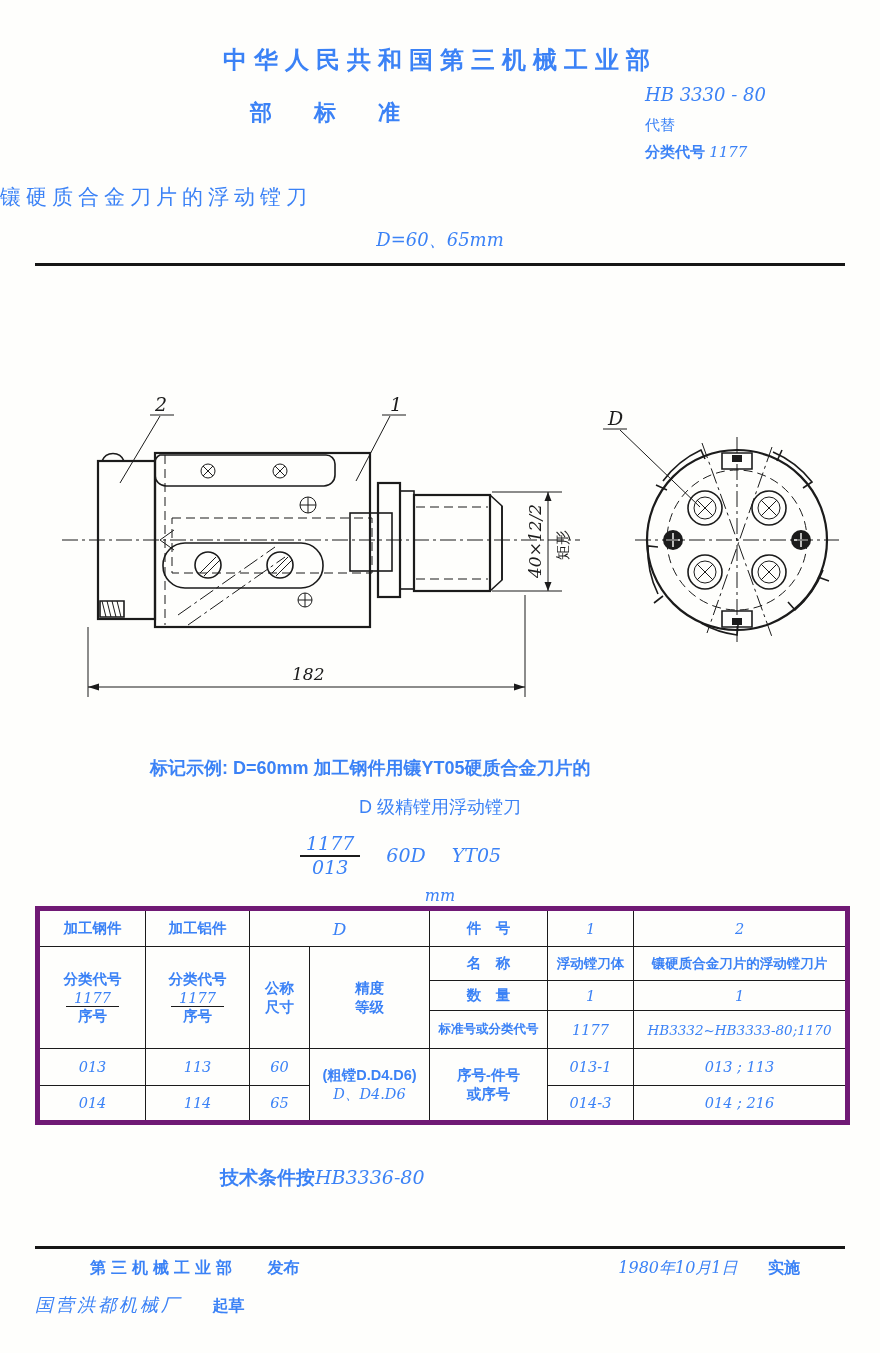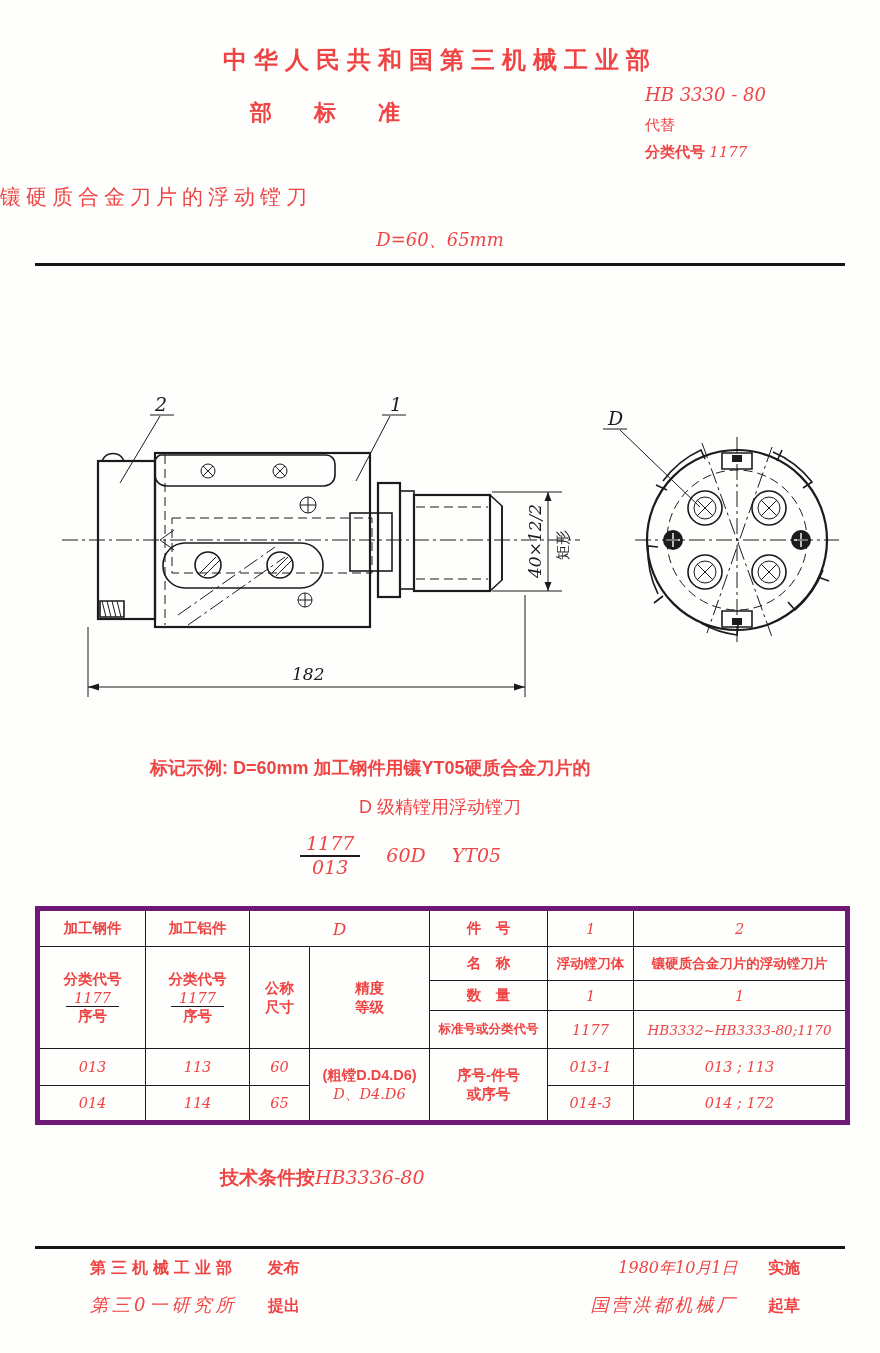--- a/index.html
+++ b/index.html
@@ -1,18 +1,18 @@
 <!DOCTYPE html>
 <html><head>
 <meta charset="utf-8">
 <style>
   html,body{margin:0;padding:0;background:#e8e8e4;}
   .page{
     position:relative;width:880px;height:1353px;margin:0 auto;
-    background:#fefefc;color:#ef4444;overflow:hidden;
+    background:#fefefc;color:#3b82f6;overflow:hidden;
     font-family:"Liberation Sans",sans-serif;
   }
   .abs{position:absolute;}
   .hw{font-style:italic;font-family:"DejaVu Serif",serif;} 
   .bold{font-weight:bold;}
   .rule{position:absolute;background:#161616;}
   
   .org-title{left:0;right:0;top:44px;font-size:24px;font-weight:bold;letter-spacing:7px;text-align:center;}
   .doc-type{left:250px;top:98px;width:240px;font-size:22px;font-weight:bold;letter-spacing:42px;white-space:nowrap;}
   .std-block{left:645px;top:86px;width:220px;line-height:1.0;}
@@ -230,20 +230,21 @@
   <div class="abs mark2">D 级精镗用浮动镗刀</div>
   <div class="abs markcode hw">
     <span class="frac">
       <span class="num">1177</span>
       <span>013</span>
     </span>
     <span>60D</span>
     <span>YT05</span>
   </div>
 
+  <div class="abs unit-label hw">mm</div>
 
   <table class="spec">
     <colgroup>
       <col style="width:108px">
         <col style="width:104px">
         <col style="width:60px">
         <col style="width:120px">
       <col style="width:118px">
         <col style="width:86px">
         <col style="width:214px">
@@ -300,21 +301,21 @@
         <span>序号-件号</span><br><span>或序号</span>
       </td>
       <td class="hw">013-1</td>
       <td class="hw">013 ; 113</td>
     </tr>
     <tr style="height:37px">
       <td class="hw">014</td>
       <td class="hw">114</td>
       <td class="hw">65</td>
       <td class="hw">014-3</td>
-      <td class="hw">014 ; 172</td>
+      <td class="hw">014 ; 216</td>
     </tr>
   </tbody>
     </table>
 
   <div class="abs tech-note">
     <span>技术条件按</span><span class="hw">HB3336-80</span>
   </div>
 
   <div class="rule" style="left:35px;top:1246px;width:810px;height:3px;"></div>
 
@@ -323,23 +324,19 @@
       <span class="bold" style="letter-spacing:5px">第三机械工业部</span><span class="gap"></span>
       <span class="bold">发布</span>
     </div>
     <div class="f-right">
       <span class="hw">1980年10月1日</span><span class="gap"></span>
       <span class="bold">实施</span>
     </div>
   </div>
 
   <div class="footer-row f2">
-    <div class="f-left">
-      <span class="hw" style="font-size:18px;letter-spacing:4px">第三0一研究所</span><span class="gap"></span>
-      <span class="bold">提出</span>
-    </div>
     <div class="f-right">
       <span class="hw" style="font-size:18px;letter-spacing:3px">国营洪都机械厂</span><span class="gap"></span>
       <span class="bold">起草</span>
     </div>
   </div>
 
 </div>
 
 </body></html>

